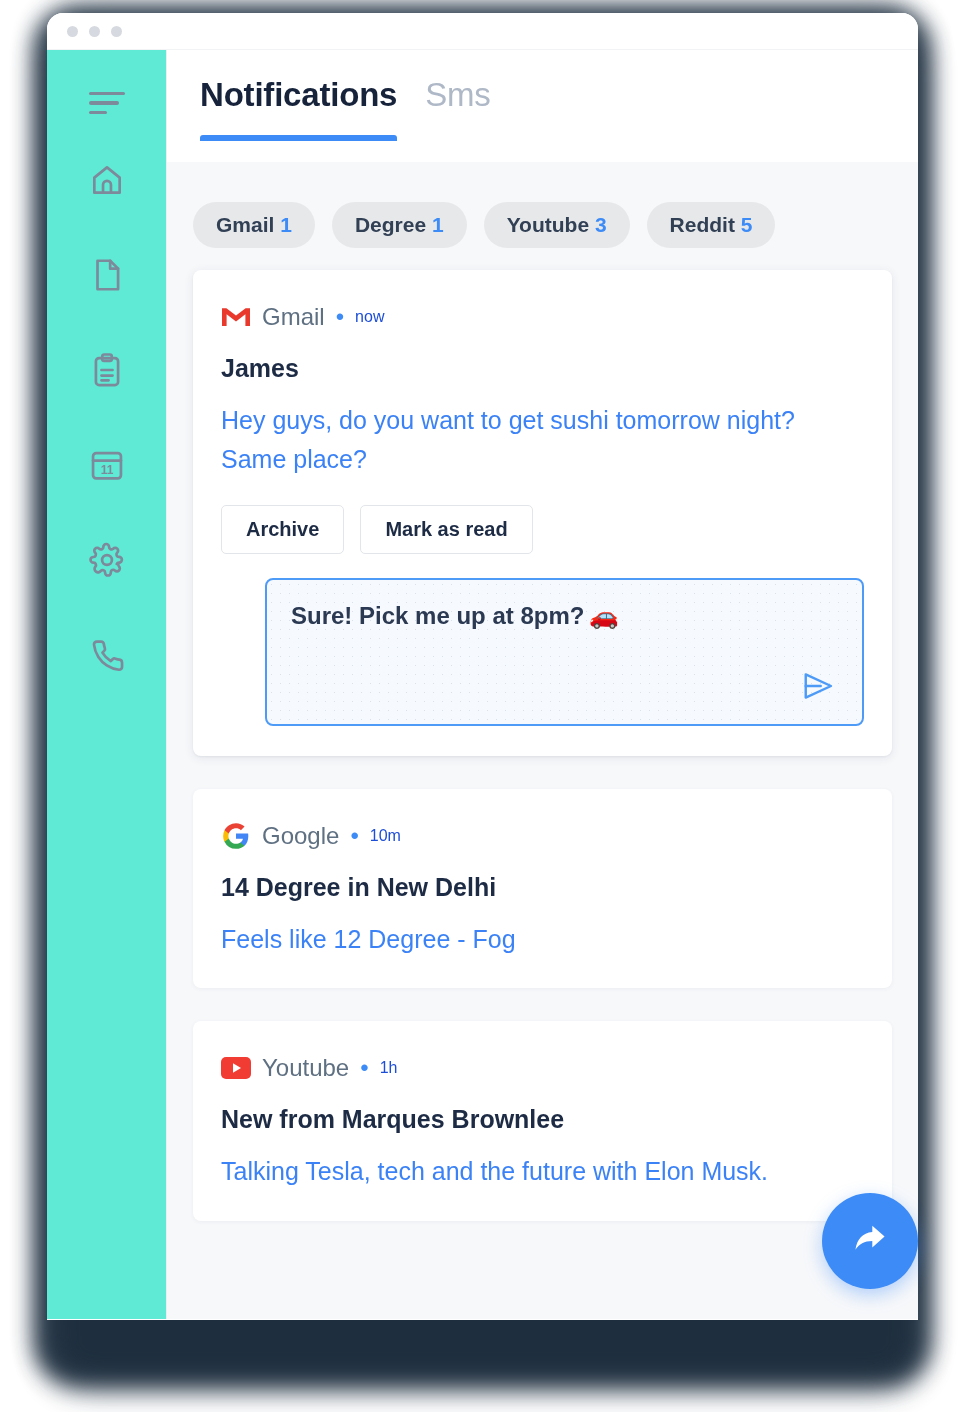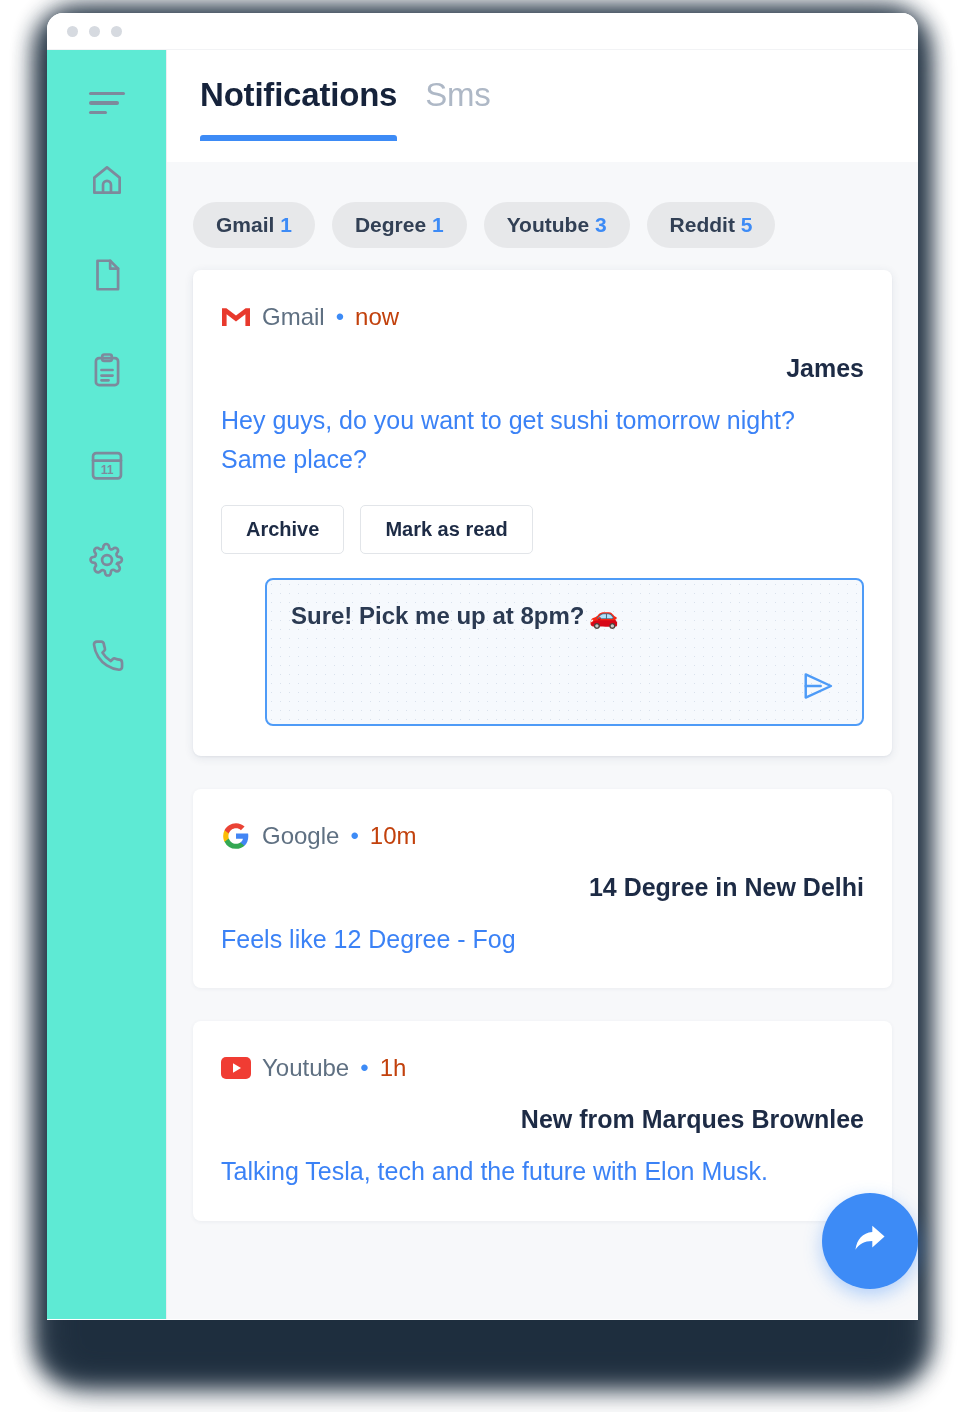--- a/index.html
+++ b/index.html
@@ -156,23 +156,23 @@
     box-shadow: 0 2px 10px rgba(40,58,90,0.10), 0 1px 2px rgba(40,58,90,0.05);
     padding: 32px 28px 30px 28px;
     margin-bottom: 33px;
   }
   .card.flat { box-shadow: 0 1px 4px rgba(40,58,90,0.06); }
 
   .src-row { display: flex; align-items: center; gap: 11px; margin-bottom: 22px; }
   .src-icon { width: 30px; height: 30px; display: flex; align-items: center; justify-content: center; flex: 0 0 30px;}
   .src-name { font-size: 24px; color: #5f7082; font-weight: 400; }
   .src-sep { color: #3d8bf6; font-size: 24px; line-height: 1; }
-  .src-time { font-size: 24px; color: #c2410c; }
-
-  .card-title { font-size: 25px; font-weight: 700; color: #1d2b45; margin-bottom: 18px; text-align: right; }
+  .src-time { font-size: 16px; color: #1d4ed8; }
+
+  .card-title { font-size: 25px; font-weight: 700; color: #1d2b45; margin-bottom: 18px; }
   .card-text { font-size: 25px; color: #3b82f6; line-height: 1.55; font-weight: 400; }
 
   .actions { display: flex; gap: 16px; margin-top: 26px; }
   .act-btn {
     background: #ffffff;
     border: 1px solid #e2e5e9;
     border-radius: 5px;
     padding: 12px 24px;
     font-size: 20px;
     font-weight: 600;

